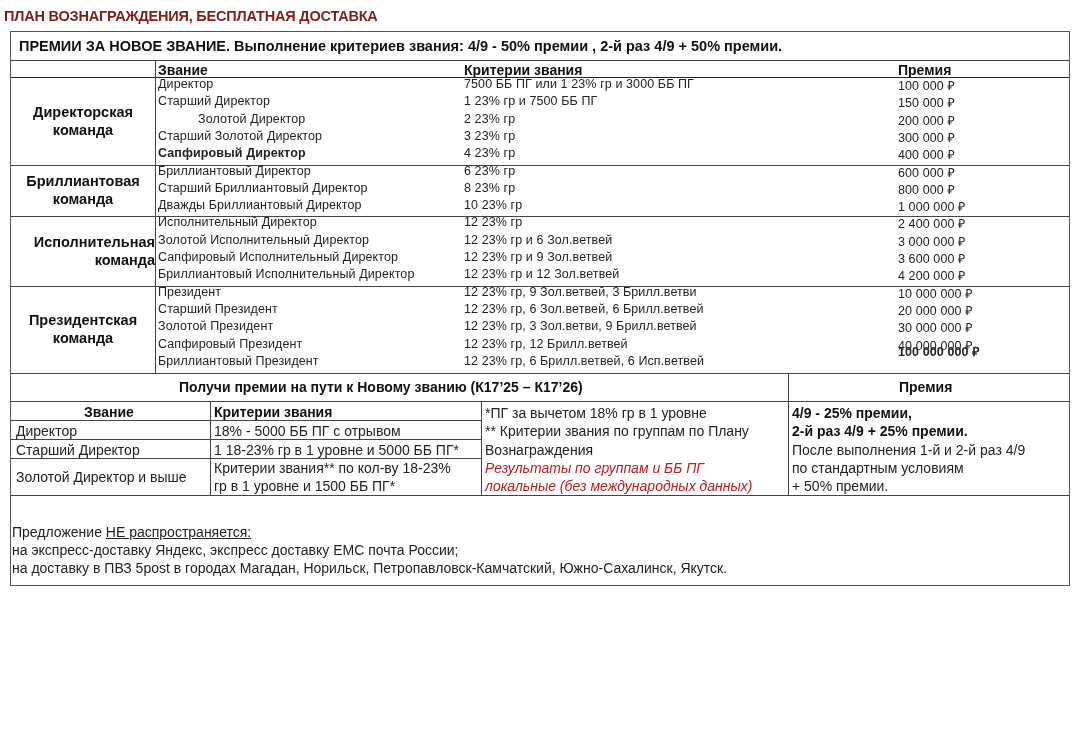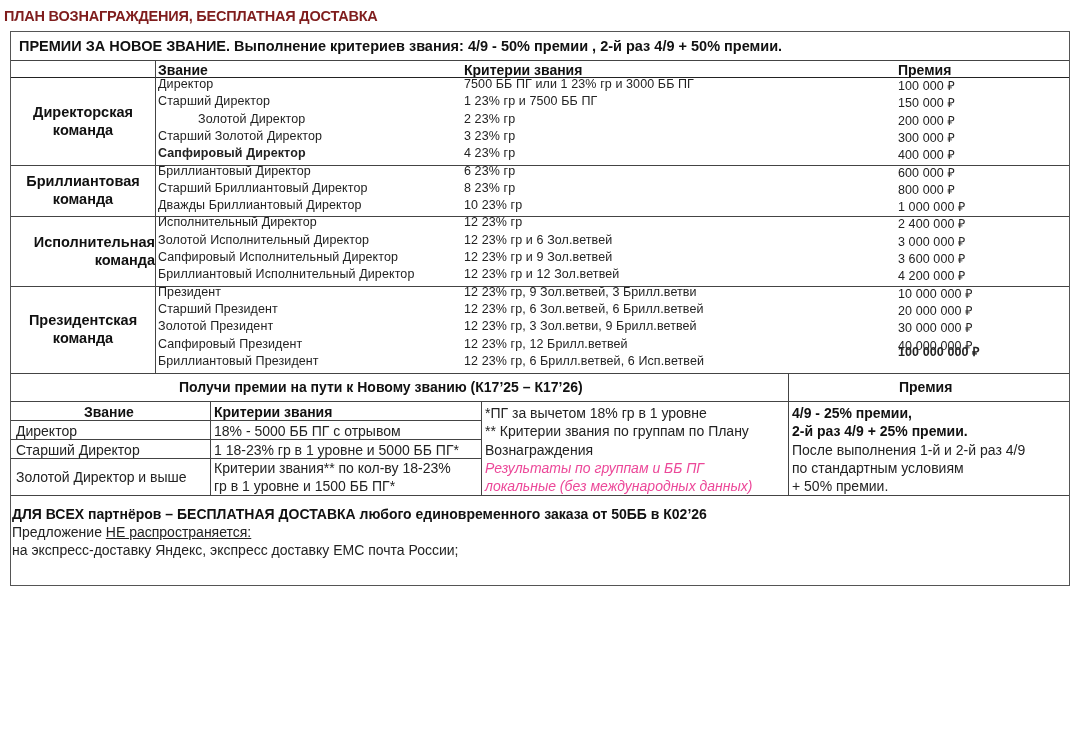--- a/index.html
+++ b/index.html
@@ -12,21 +12,21 @@
   .abs { position: absolute; white-space: nowrap; }
   .hline { position: absolute; height: 0; border-top: 1px solid #444; }
   .hline.thick { border-top: 1.5px solid #222; }
   .vline { position: absolute; width: 0; border-left: 1px solid #444; }
   .banner { font-size: 14.5px; font-weight: bold; }
   .colhead { font-size: 14px; font-weight: bold; }
   .cell { font-size: 12.5px; color: #222; letter-spacing: 0.1px; }
   .team { font-size: 14.5px; font-weight: bold; text-align: center; line-height: 18px; }
   .c2 { font-size: 14px; color: #222; }
   .b2 { font-size: 14px; font-weight: bold; }
-  .i2 { font-size: 14px; font-style: italic; color: #ec4899; }
+  .i2 { font-size: 14px; font-style: italic; color: #b91c1c; }
   .u { text-decoration: underline; }
 </style>
 </head>
 <body>
 
 <div class="doc-title">ПЛАН ВОЗНАГРАЖДЕНИЯ, БЕСПЛАТНАЯ ДОСТАВКА</div>
 
 <div class="frame">
 
   <div class="abs banner" style="left:8px; top:6px;">ПРЕМИИ ЗА НОВОЕ ЗВАНИЕ. Выполнение критериев звания:  4/9  -  50% премии , 2-й раз 4/9 + 50% премии.</div>
@@ -145,16 +145,16 @@
   <div class="abs i2" style="left:474px; top:446px;">локальные  (без международных данных)</div>
 
   <div class="abs b2" style="left:781px; top:373px;">4/9  -  25% премии,</div>
   <div class="abs b2" style="left:781px; top:391px;">2-й раз 4/9  + 25% премии.</div>
   <div class="abs c2" style="left:781px; top:410px;">После выполнения 1-й и 2-й раз 4/9</div>
   <div class="abs c2" style="left:781px; top:428px;">по стандартным условиям</div>
   <div class="abs c2" style="left:781px; top:446px;">+ 50% премии.</div>
 
   <div class="hline" style="left:0; top:463px; width:1058px;"></div>
 
-  <div class="abs b2" style="left:1px; top:474px;">ДЛЯ ВСЕХ партнёров – БЕСПЛАТНАЯ ДОСТАВКА любого единовременного заказа от 50ББ в К02’26</div>
   <div class="abs c2" style="left:1px; top:492px;"><span>Предложение </span><span class="u">НЕ распространяется:</span></div>
   <div class="abs c2" style="left:1px; top:510px;">на экспресс-доставку Яндекс, экспресс доставку ЕМС почта России;</div>
+  <div class="abs c2" style="left:1px; top:528px;">на доставку в ПВЗ 5post в городах Магадан,  Норильск, Петропавловск-Камчатский, Южно-Сахалинск, Якутск.</div>
 </div>
 
 </body></html>

